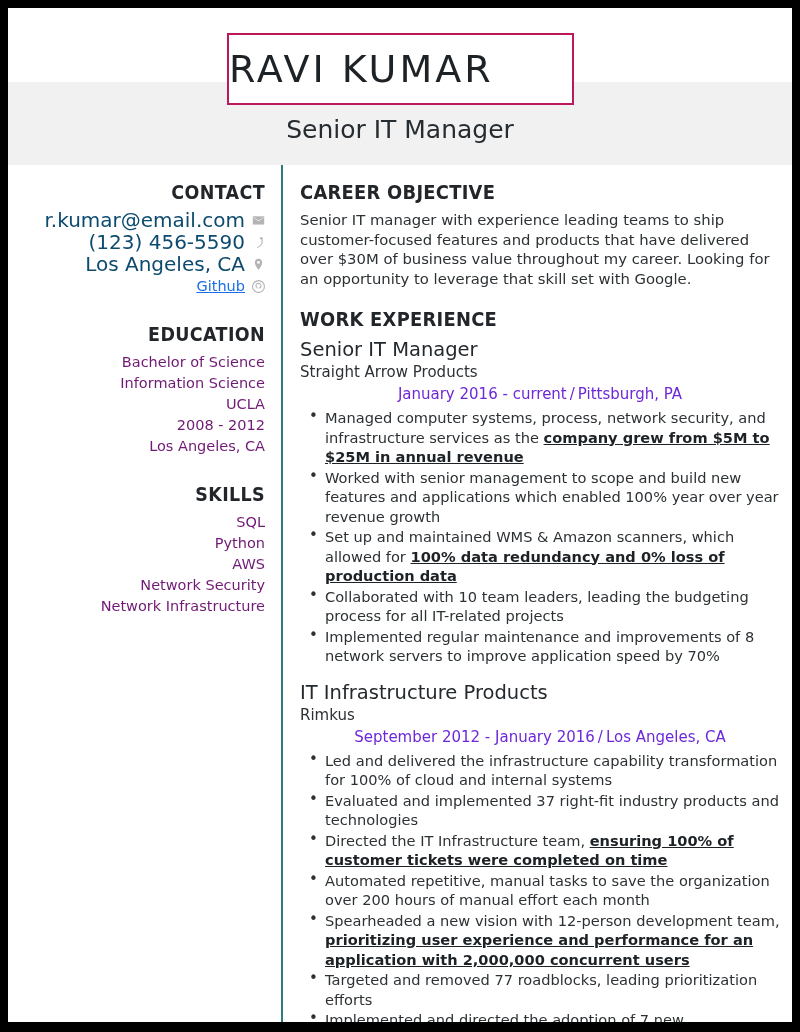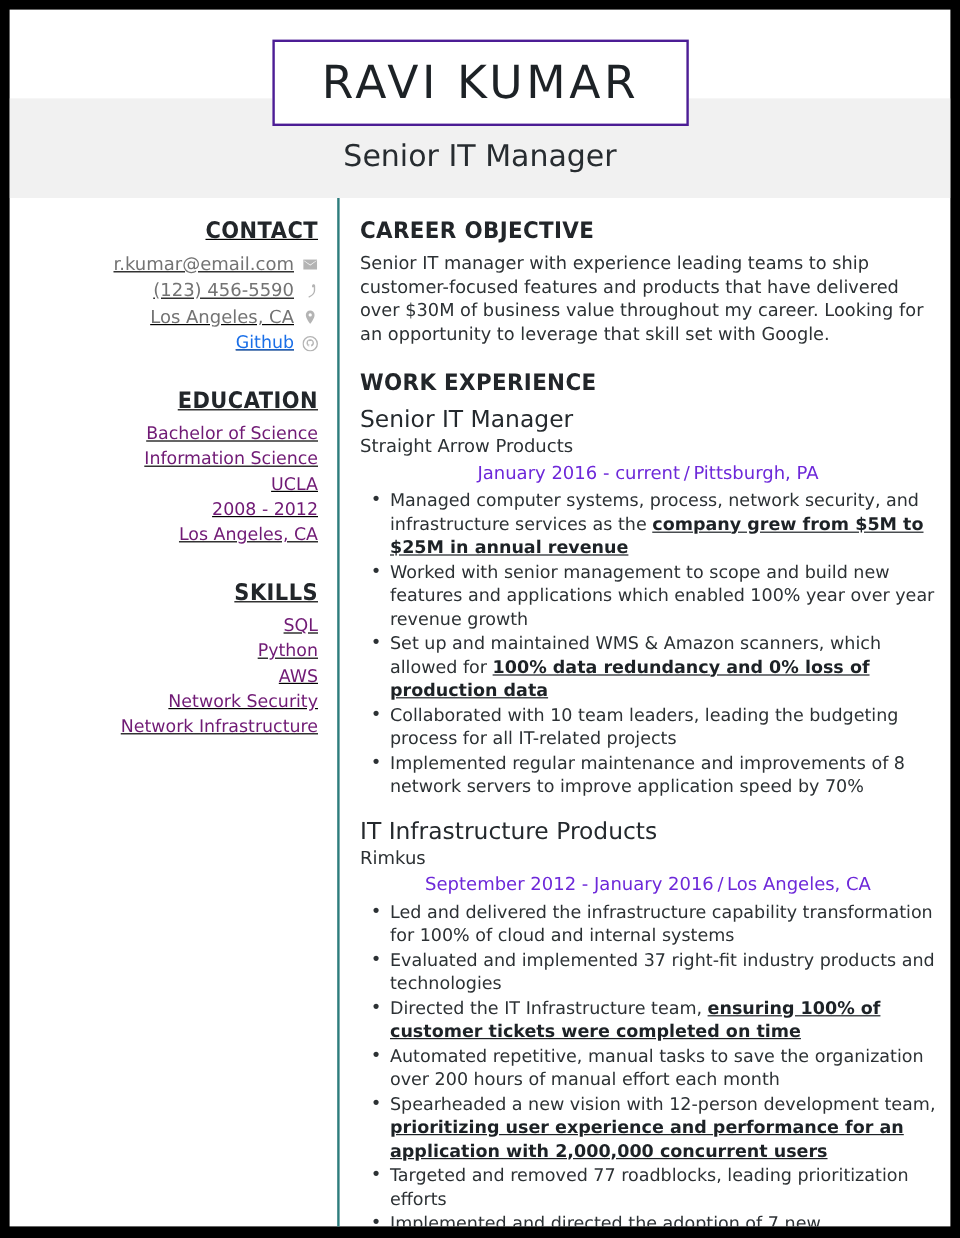--- a/index.html
+++ b/index.html
@@ -34,24 +34,23 @@
     height: 83px;
     background: #f1f1f1;
   }
   .name-box {
     position: absolute;
     left: 219px;
     top: 25px;
     width: 347px;
     height: 72px;
     background: #ffffff;
-    border: 2px solid #4c1d95;
+    border: 2px solid #be185d;
     display: flex;
     align-items: center;
-    justify-content: center;
   }
   .name-text {
     font-size: 38px;
     font-weight: 400;
     letter-spacing: 3px;
     color: #1d2226;
     white-space: nowrap;
   }
   .job-title-head {
     position: absolute;
@@ -95,37 +94,37 @@
   .side-heading {
     font-family: "DejaVu Sans", "Liberation Sans", sans-serif;
     font-size: 19px;
     font-weight: bold;
     letter-spacing: 0.4px;
     color: #22262a;
     margin-bottom: 7px;
     transform: scaleX(0.92);
     transform-origin: right center;
   }
-  .side-block { margin-bottom: 26px; text-decoration: underline; }
+  .side-block { margin-bottom: 26px; }
   .side-line {
     font-size: 14.5px;
     color: #701a75;
     line-height: 21px;
     white-space: nowrap;
   }
 
   .contact-row {
     display: flex;
     align-items: center;
     justify-content: flex-end;
     gap: 7px;
     line-height: 21px;
     margin-bottom: 1px;
   }
-  .contact-text { font-size: 15px; color: #737373; margin-left: 24px; }
+  .contact-text { font-size: 20px; color: #0c4a6e; margin-left: 24px; }
   .contact-link {
     font-size: 14.5px;
     color: #1a6fe8;
     text-decoration: underline;
     cursor: pointer;
   }
   .cicon {
     width: 13px;
     height: 13px;
     flex: none;

